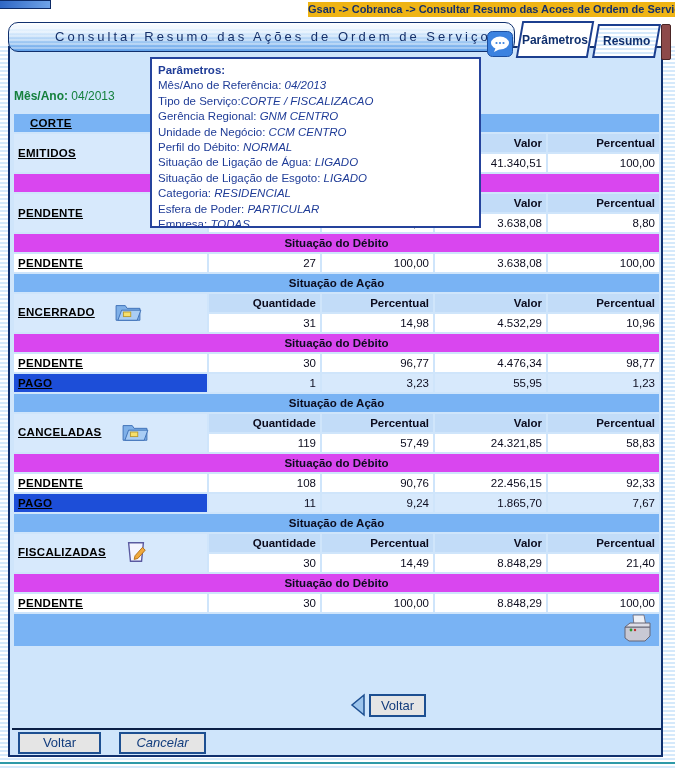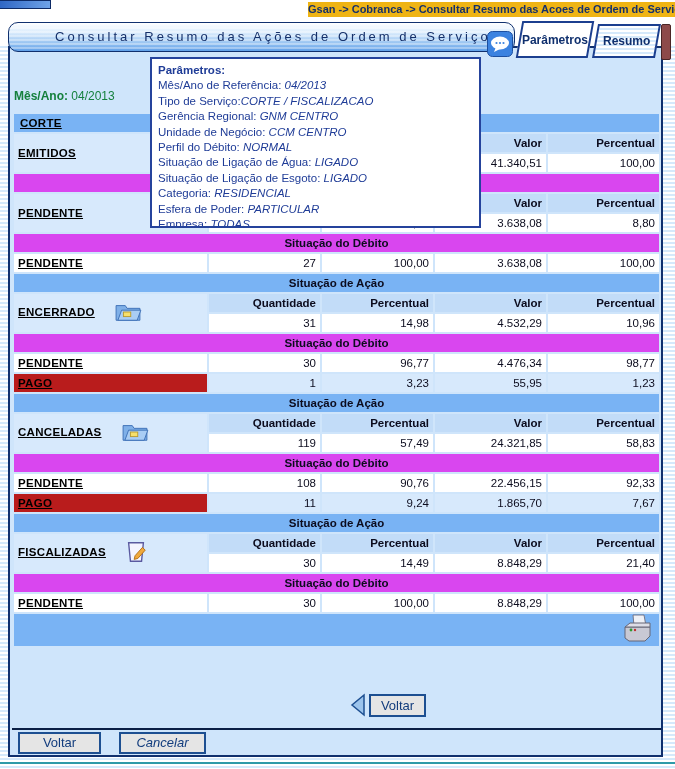--- a/index.html
+++ b/index.html
@@ -37,27 +37,27 @@
   .mesano{left:14px;top:89px;z-index:2;font-size:12px;color:#15803d;}
   .mesano b{font-weight:bold;}
   
   .tablewrap{left:12px;top:112px;z-index:2;}
   table.resumo{border-collapse:separate;border-spacing:2px;table-layout:fixed;width:649px;}
   table.resumo td{height:18px;padding:0 4px;font-size:11.5px;color:#0c0c1e;overflow:hidden;white-space:nowrap;box-sizing:border-box;}
   col.c-label{width:193px;} col.c-num{width:111px;}
   td.band{text-align:center;font-weight:bold;color:#03234f;font-size:12px;}
   td.band.medium{background:#79b3f4;}
   td.band.light{background:#d946ef;}
-  td.band.left{text-align:left;padding-left:6px;}
+  td.band.left{text-align:left;padding-left:16px;}
   td.hdr{background:#c2dcf8;font-weight:bold;text-align:right;color:#03234f;font-size:12px;}
   td.val{background:#ffffff;text-align:right;}
   td.val.alt{background:#d7e9fc;}
   td.label-cell{background:#d7e9fc;padding-left:7px;}
   td.debt-label{background:#ffffff;padding-left:35px;}
-  td.debt-label.alt{background:#b91c1c;}
+  td.debt-label.alt{background:#1d4ed8;}
   td.footer-band{background:#79b3f4;height:34px;text-align:right;padding-right:8px;}
   .link{font-weight:bold;text-decoration:underline;color:#000000;letter-spacing:.3px;cursor:pointer;}
   .icon{display:inline-block;vertical-align:middle;margin-left:18px;cursor:pointer;}
   
   .nav-arrow{left:350px;top:693px;z-index:2;cursor:pointer;}
   .btn{z-index:2;background:#e5e5e5;border:2px solid #1d4f91;box-sizing:border-box;color:#123c7d;
     font-size:13px;text-align:center;cursor:pointer;font-family:"Liberation Sans",sans-serif;}
   .btn-nav-voltar{left:369px;top:694px;width:57px;height:23px;line-height:19px;}
   .divider{left:12px;top:728px;width:649px;height:2px;background:#0b1f45;z-index:2;}
   .btn-voltar{left:18px;top:732px;width:83px;height:22px;line-height:18px;}

